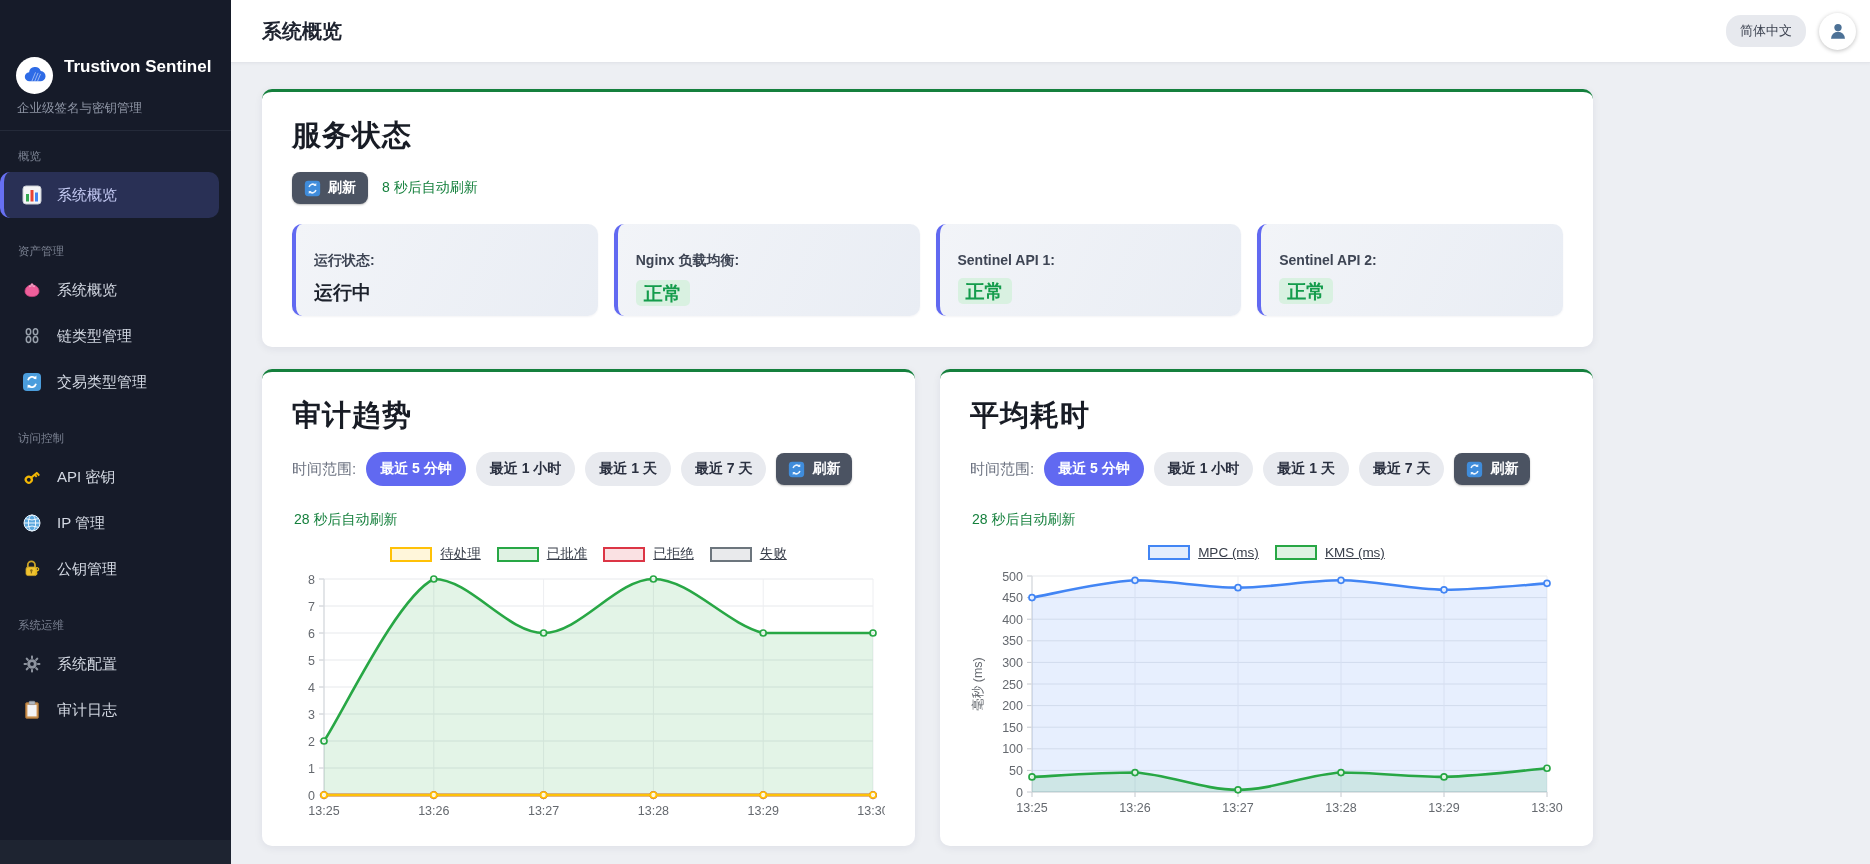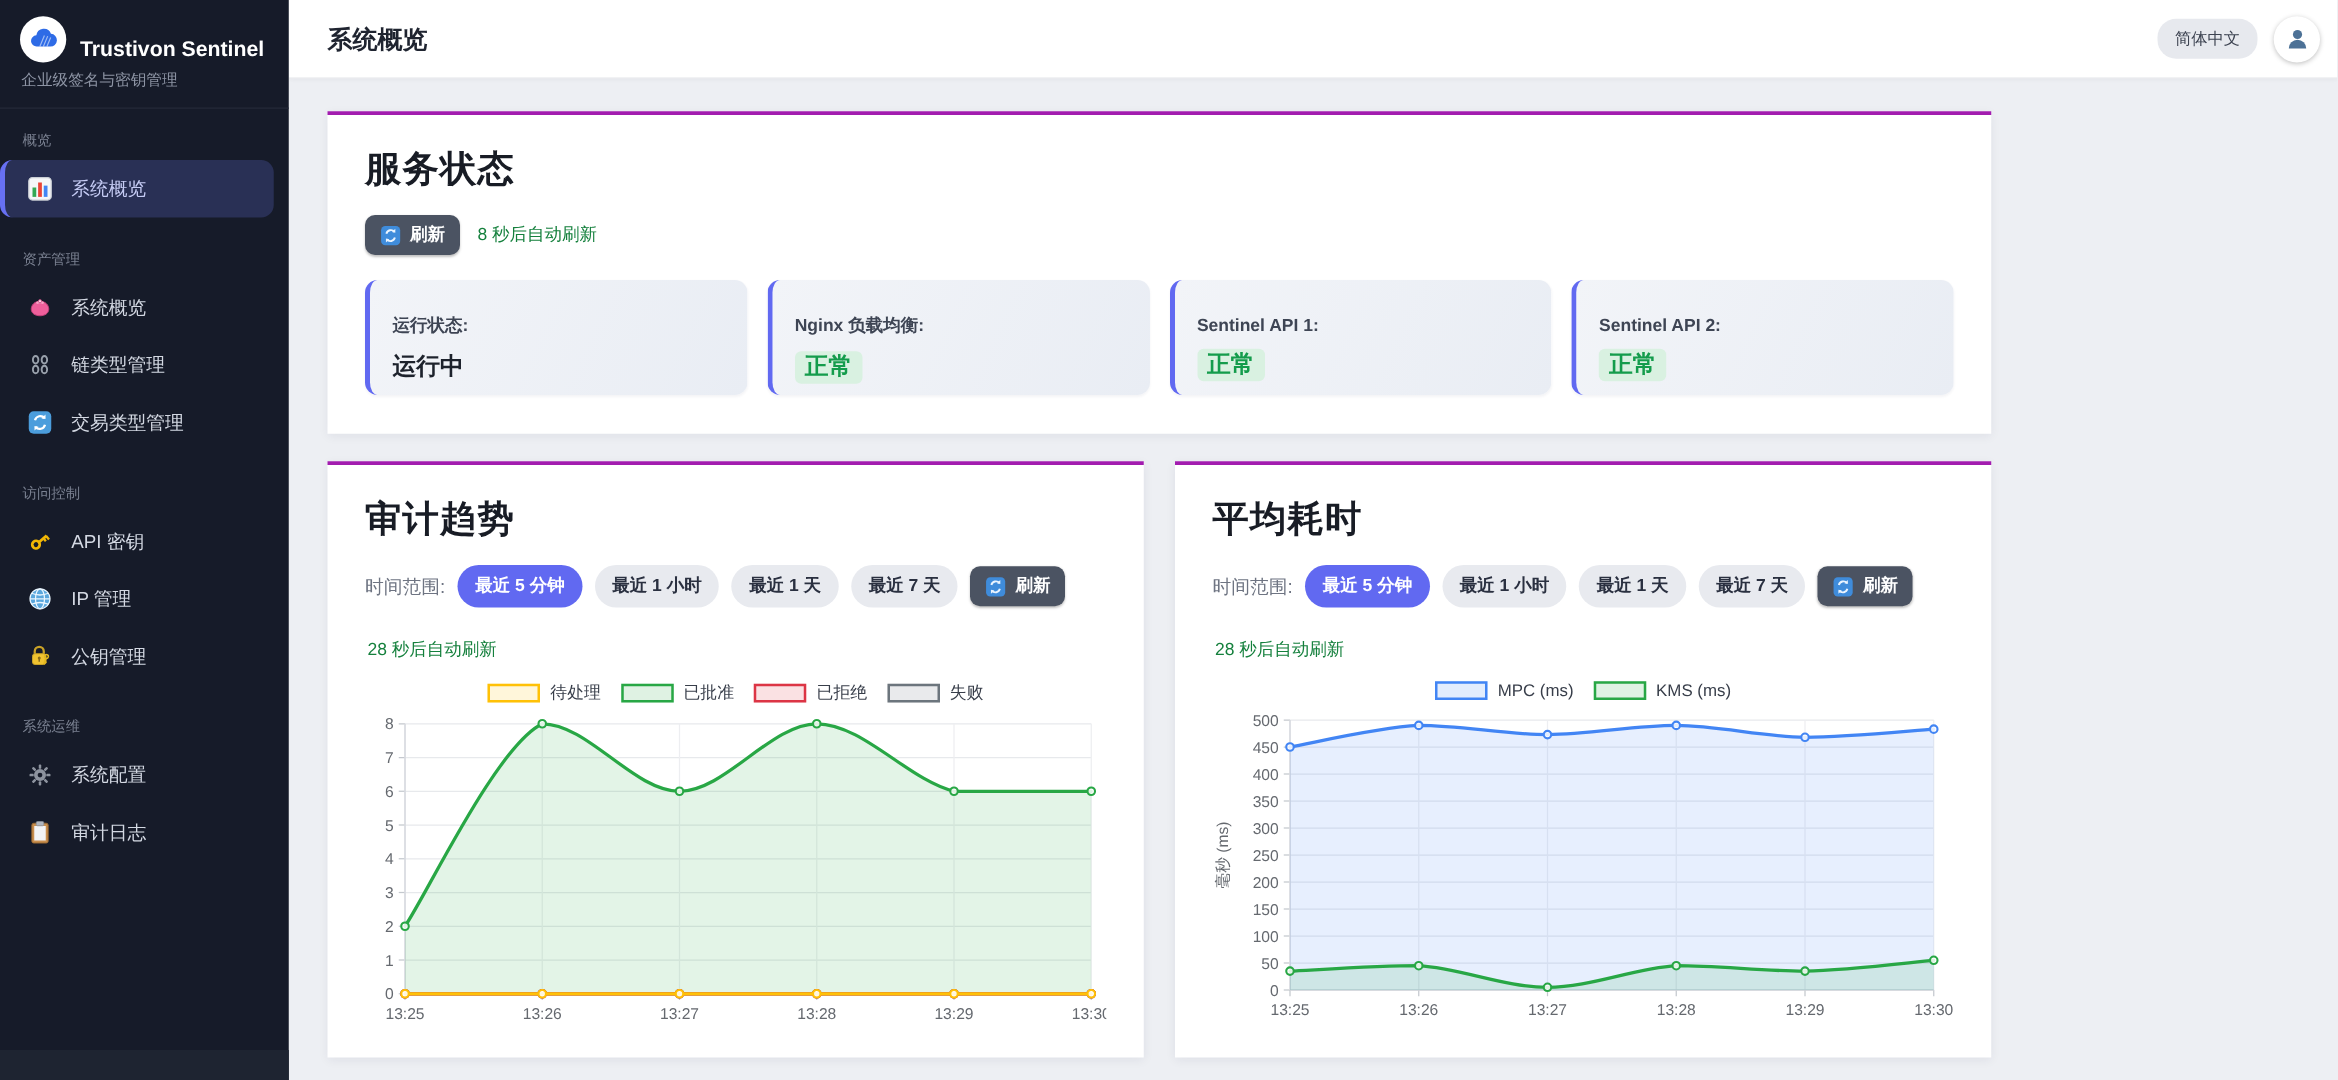--- a/index.html
+++ b/index.html
@@ -2,21 +2,21 @@
 <html><head>
 <meta charset="utf-8">
 <style>
   html,body{margin:0;padding:0;}
   body{width:1870px;height:864px;overflow:hidden;background:#edeff3;
        font-family:"Liberation Sans","DejaVu Sans",sans-serif;display:flex;}
   .app{display:flex;width:1870px;height:864px;}
 
   
   .sidebar{width:231px;min-width:231px;background:#161b29;position:relative;}
-  .brand{display:flex;align-items:flex-end;gap:11px;padding:13px 16px 3px;}
+  .brand{display:flex;align-items:flex-start;gap:11px;padding:13px 16px 3px;margin-top:44px;}
   .brand-logo{width:37px;height:37px;border-radius:50%;background:#fff;display:flex;
               align-items:center;justify-content:center;flex-shrink:0;}
   .brand-logo svg{width:25px;height:25px;}
   .brand-name{color:#fff;font-size:17px;font-weight:700;}
   .brand-sub{color:#8d94a4;font-size:12.5px;padding:3px 17px 13px;}
   .sb-divider{border-top:1px solid #242a39;}
   .sb-section{color:#7a8191;font-size:11.5px;padding:16px 18px 8px;margin-top:10px;}
   .sb-section.first{margin-top:2px;}
   .sb-item{display:flex;align-items:center;gap:15px;height:46px;padding:0 10px 0 18px;
            margin-right:12px;border-radius:10px;color:#d3d8e2;font-size:15px;cursor:pointer;
@@ -34,21 +34,21 @@
   .page-title{font-size:20px;font-weight:700;color:#1f2430;}
   .topbar-right{display:flex;align-items:center;gap:13px;}
   .lang-btn{background:#e7e9ee;border:none;border-radius:15px;padding:7px 14px;font-size:13px;
             color:#3c4250;cursor:pointer;font-family:inherit;}
   .avatar{width:37px;height:37px;border-radius:50%;background:#fff;
           box-shadow:0 1px 4px rgba(0,0,0,.25);display:flex;align-items:center;
           justify-content:center;cursor:pointer;}
   .avatar svg{width:22px;height:22px;}
 
   .content{padding:26px 0 0 31px;}
-  .card{background:#fff;border-radius:0;border-top:3px solid #a21caf;
+  .card{background:#fff;border-radius:10px;border-top:3px solid #15803d;
         box-shadow:0 2px 8px rgba(30,35,70,.07);box-sizing:border-box;}
   .card-title{margin:0;font-size:29px;font-weight:700;color:#181c25;letter-spacing:1px;}
 
   .card-status{width:1331px;height:258px;padding:24px 30px;}
   .refresh-row{display:flex;align-items:center;gap:14px;margin-top:16px;}
   .btn-dark{display:inline-flex;align-items:center;gap:7px;background:#4b5362;color:#fff;
             border:none;border-radius:8px;padding:7px 12px;font-size:14px;font-weight:700;
             cursor:pointer;box-shadow:0 1px 2px rgba(0,0,0,.25);font-family:inherit;justify-content:center;}
   .btn-dark svg{width:17px;height:17px;}
   .auto-text{color:#15803d;font-size:14px;}
@@ -64,21 +64,21 @@
   .card-chart{width:653px;height:477px;padding:24px 30px;}
   .range-row{display:flex;align-items:center;gap:10px;margin-top:16px;}
   .range-label{font-size:15px;color:#6e7482;}
   .pill{background:#e8eaef;border:none;border-radius:17px;padding:8px 14px;font-size:14px;
         font-weight:700;color:#2a3040;cursor:pointer;font-family:inherit;}
   .pill.active{background:#6169f1;color:#fff;}
   .card-chart .auto-text{margin-top:25px;padding-left:2px;}
   .legend{display:flex;justify-content:center;align-items:center;gap:16px;margin-top:16px;}
   .lg-item{display:inline-flex;align-items:center;gap:8px;cursor:pointer;}
   .lg-swatch{width:42px;height:15px;border:2px solid;box-sizing:border-box;display:inline-block;}
-  .lg-label{font-size:13.5px;color:#383e4a;}
+  .lg-label{font-size:13.5px;color:#383e4a;text-decoration:underline;}
   svg.chart{display:block;margin-top:4px;}
   svg.chart text{font-family:"Liberation Sans","DejaVu Sans",sans-serif;font-size:12.5px;fill:#65696f;}
 </style>
 </head>
 <body>
 
 <div class="app">
 
   <aside class="sidebar">
     <div class="brand">

